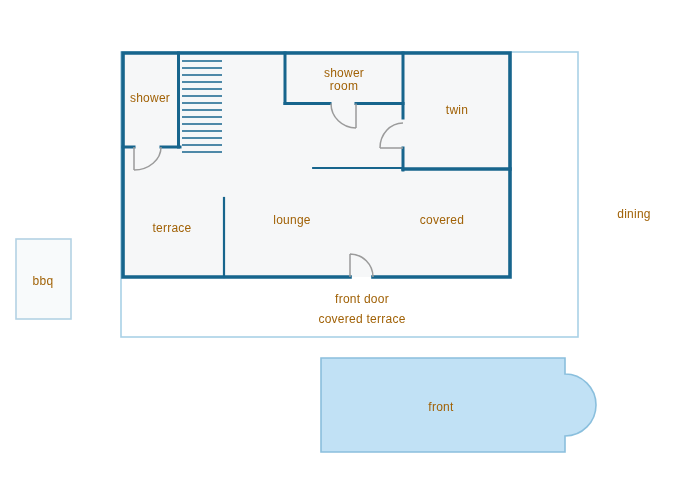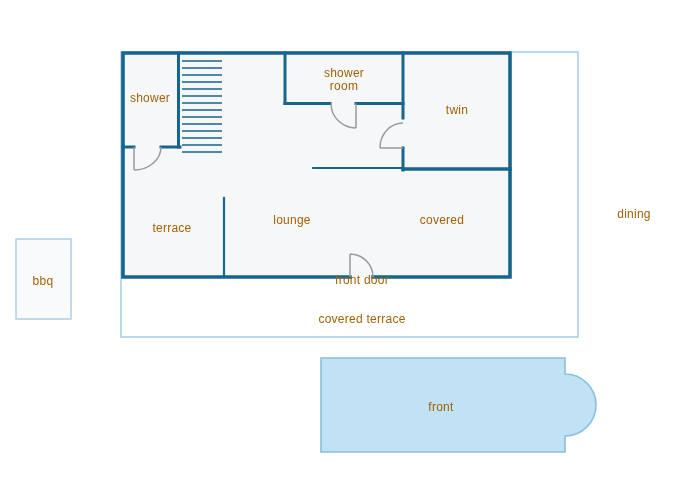--- a/index.html
+++ b/index.html
@@ -52,18 +52,18 @@
     </g>
   </svg>
 
   <div class="lbl" style="left:150px;top:98px">shower</div>
   <div class="lbl" style="left:344px;top:80px">shower
 room</div>
   <div class="lbl" style="left:457px;top:110px">twin</div>
   <div class="lbl" style="left:172px;top:228px">terrace</div>
   <div class="lbl" style="left:292px;top:220px">lounge</div>
   <div class="lbl" style="left:442px;top:220px">covered</div>
-  <div class="lbl" style="left:362px;top:280px">front door</div>
+  <div class="lbl" style="left:362px;top:299px">front door</div>
   <div class="lbl" style="left:362px;top:319px">covered terrace</div>
   <div class="lbl" style="left:634px;top:214px">dining</div>
   <div class="lbl" style="left:43px;top:281px">bbq</div>
   <div class="lbl" style="left:441px;top:407px">front</div>
 </div>
 
 </body></html>

